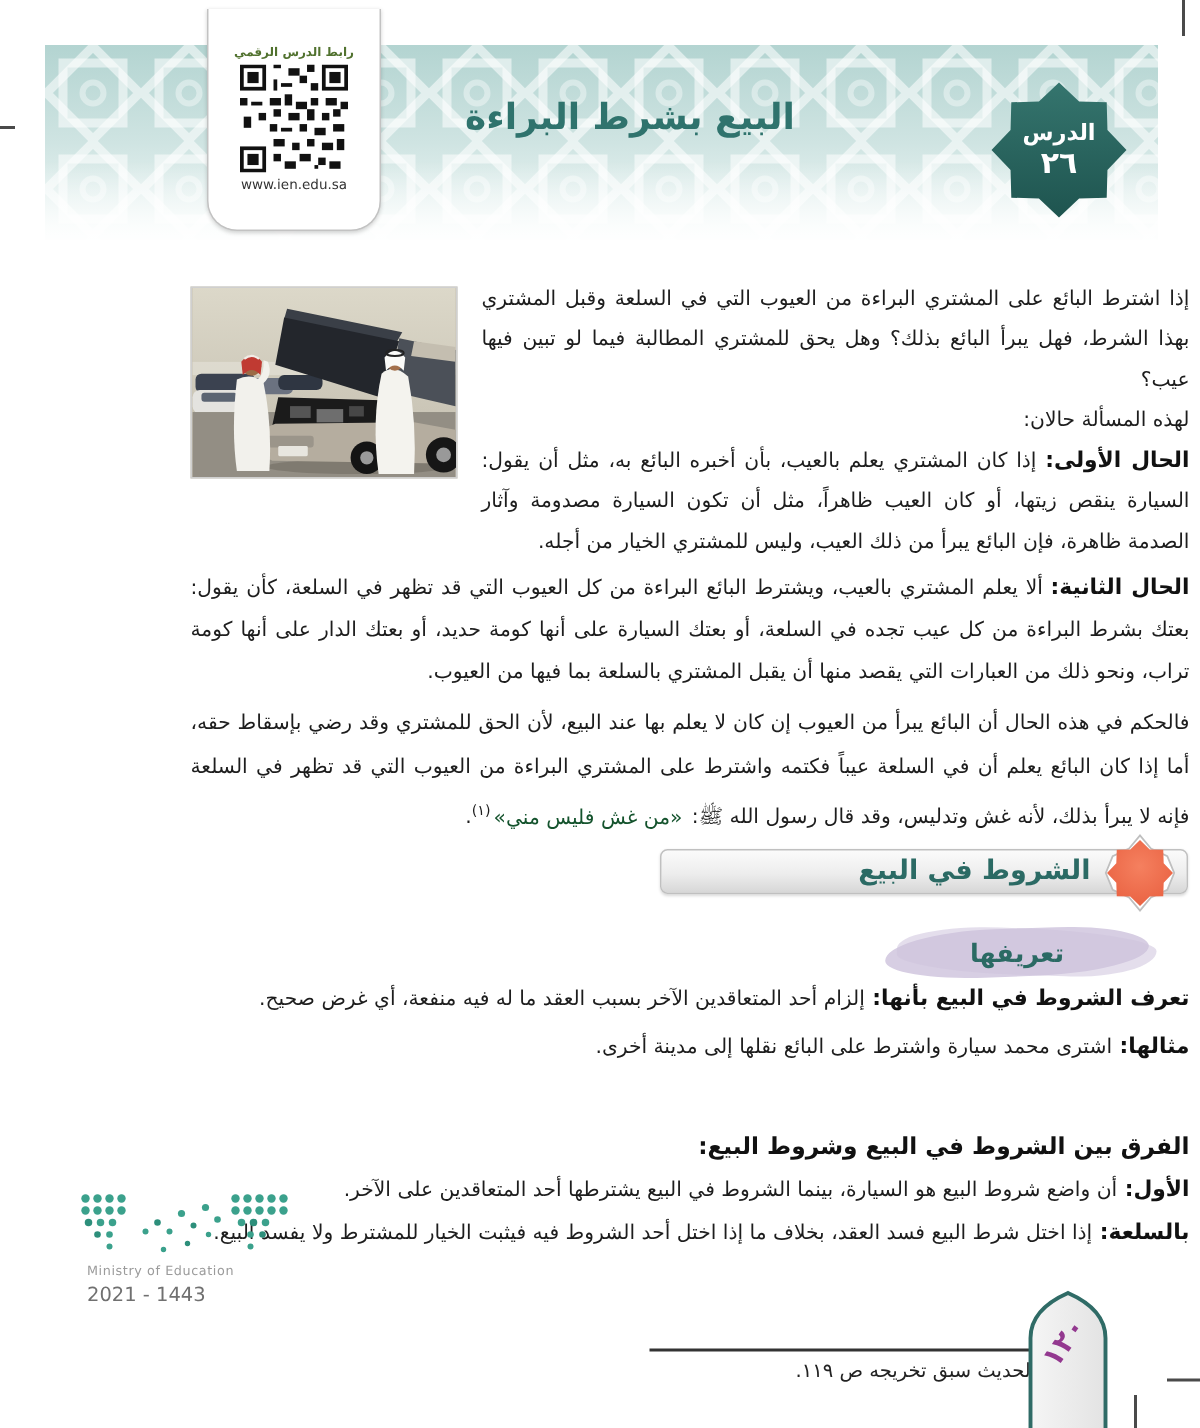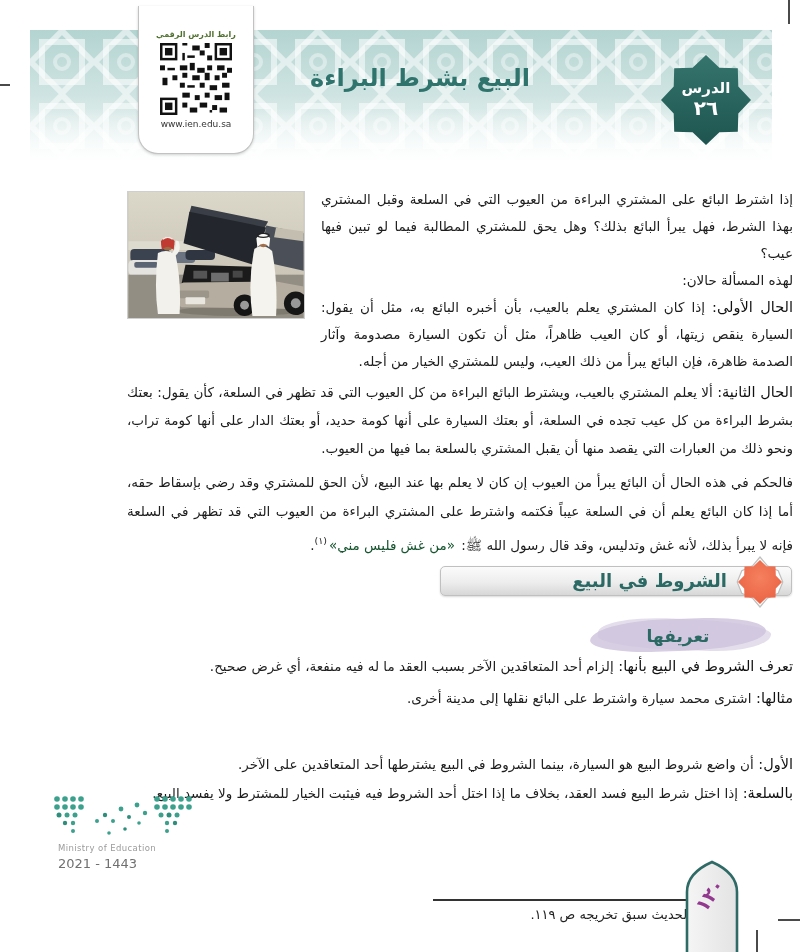--- a/index.html
+++ b/index.html
@@ -34,21 +34,21 @@
   
   .flow { position:absolute; text-align:justify; font-size:13.5px; color:#1d1d1d; }
   #blockA { left:127px; top:186px; width:666px; line-height:27px; }
   #blockB { left:127px; top:378px; width:666px; line-height:28px; }
   #blockC { left:127px; top:468px; width:666px; line-height:29px; }
   #blockD { left:127px; top:650px; width:666px; line-height:32px; }
   #blockE { left:127px; top:750px; width:666px; line-height:29px; }
   .photo { float:left; width:178px; height:128px; margin:5px 16px 6px 0;
     border:1px solid #cfcfcf; background:#cbc6b7; }
   .photo svg { display:block; width:100%; height:100%; }
-  .lbl { font-weight:normal; font-size:14.5px; color:#111; }
+  .lbl { font-weight:bold; font-size:14.5px; color:#111; }
   .hadith { color:#14532d; font-weight:normal; margin:0 2px; }
   .fn-sup { vertical-align:super; font-size:9.5px; }
   .hang { padding-right:56px; text-indent:-56px; }
   .diff-heading { font-weight:bold; font-size:15.5px; color:#111; }
   
   .section-bar {
     position:absolute; left:440px; top:566px; width:352px; height:30px; z-index:2;
     background:linear-gradient(180deg,#fbfbfb 0%,#ededed 55%,#d7d7d7 100%);
     border:1px solid #c0c0c0; border-radius:5px;
     box-shadow:0 1px 2px rgba(0,0,0,.15);
@@ -278,20 +278,21 @@
   <span class="brush2"></span>
   <span class="txt">تعريفها</span>
 </div>
 
 <div id="blockD" class="flow">
   <span class="lbl">تعرف الشروط في البيع بأنها: </span><span>إلزام أحد المتعاقدين الآخر بسبب العقد ما له فيه منفعة، أي غرض صحيح.</span><br>
   <span class="lbl">مثالها: </span><span>اشترى محمد سيارة واشترط على البائع نقلها إلى مدينة أخرى.</span>
 </div>
 
 <div id="blockE" class="flow">
+  <div class="diff-heading">الفرق بين الشروط في البيع وشروط البيع:</div>
   <div class="hang">
     <span class="lbl">الأول: </span><span>أن واضع شروط البيع هو السيارة، بينما الشروط في البيع يشترطها أحد المتعاقدين على الآخر.</span>
   </div>
   <div class="hang">
     <span class="lbl">بالسلعة: </span><span>إذا اختل شرط البيع فسد العقد، بخلاف ما إذا اختل أحد الشروط فيه فيثبت الخيار للمشترط ولا يفسد البيع.</span>
   </div>
 </div>
 
 <div class="footnote">(١) الحديث سبق تخريجه ص ١١٩.</div>
 

